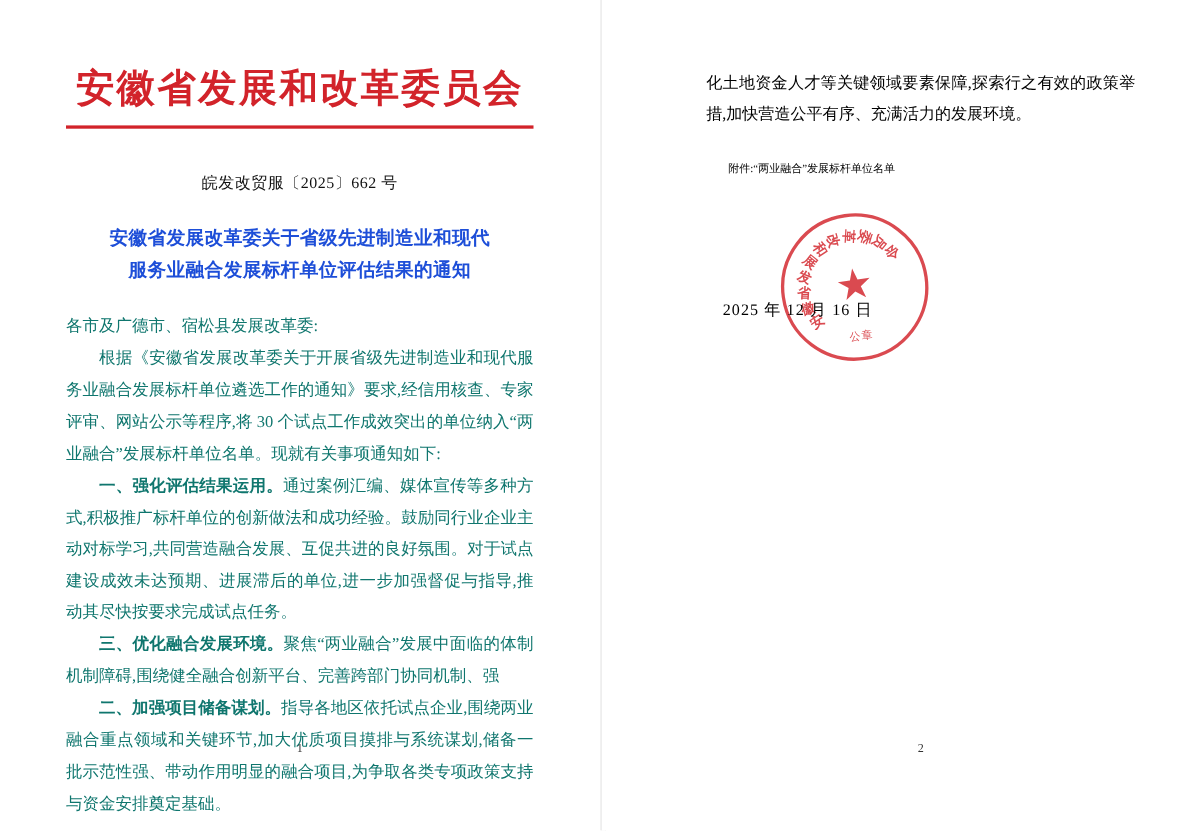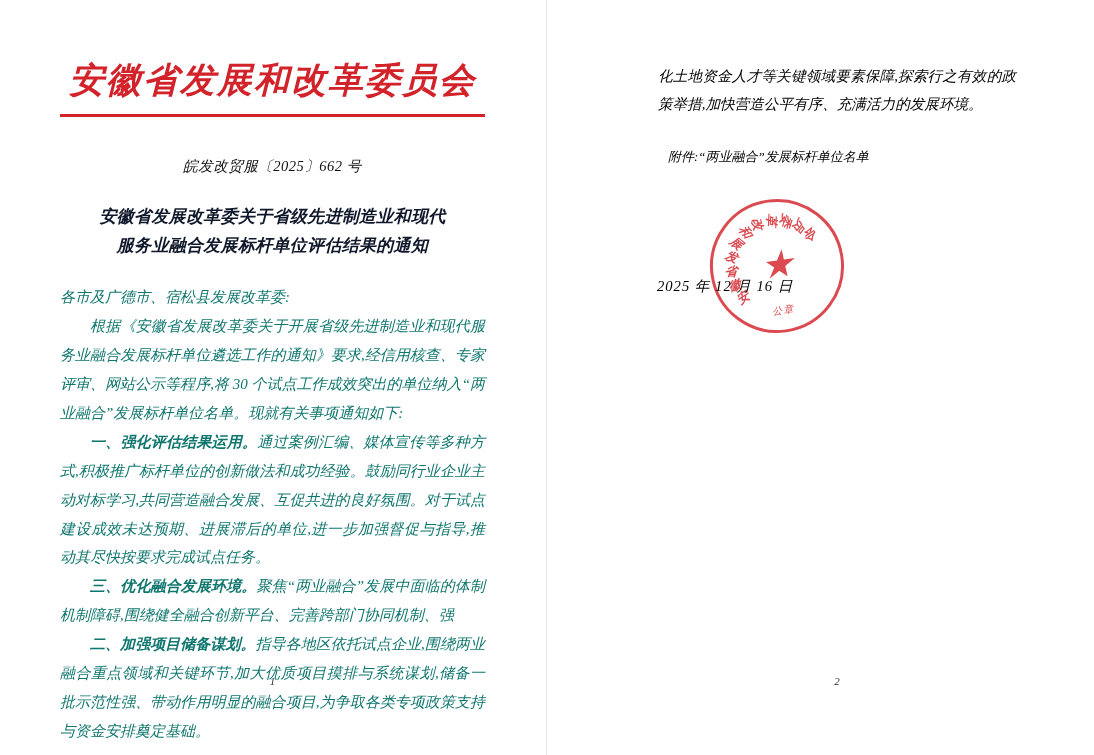--- a/index.html
+++ b/index.html
@@ -13,21 +13,20 @@
     font-family: "Liberation Serif", "DejaVu Serif", serif;
     overflow: hidden;
   }
   .doc-viewer {
     position: relative;
     width: 1094px;
     height: 755px;
     background: #ffffff;
     display: flex;
     flex-direction: row;
-    font-style: italic;
   }
   .page {
     position: relative;
     background: #ffffff;
     height: 755px;
     box-sizing: border-box;
   }
   .page-left {
     width: 547px;
     padding: 0;
@@ -77,21 +76,21 @@
     font-size: 14.5px;
     color: #111;
     letter-spacing: 0.5px;
   }
   .doc-heading {
     margin-top: 26px;
     text-align: center;
     font-weight: bold;
     font-size: 17px;
     line-height: 1.75;
-    color: #0f172a;
+    color: #1d4ed8;
     letter-spacing: 0.3px;
   }
   .body-block {
     margin-top: 22px;
     font-size: 15px;
     line-height: 1.93;
     color: #0f766e;
     text-align: justify;
     text-justify: inter-ideograph;
   }
@@ -123,25 +122,25 @@
   }
   .p2-body {
     margin-top: 62px;
     font-size: 14.6px;
     line-height: 1.93;
     color: #000;
     text-align: justify;
     text-justify: inter-ideograph;
   }
   .p2-body p {
-    margin: 16px;
+    margin: 0;
   }
   .attachment {
     margin-top: 26px;
-    font-size: 13px;
+    font-size: 10px;
     text-indent: 2em;
     line-height: 1.93;
   }
   .sign-area {
     position: relative;
     margin-top: 42px;
     height: 130px;
   }
   .sign-date {
     position: absolute;

